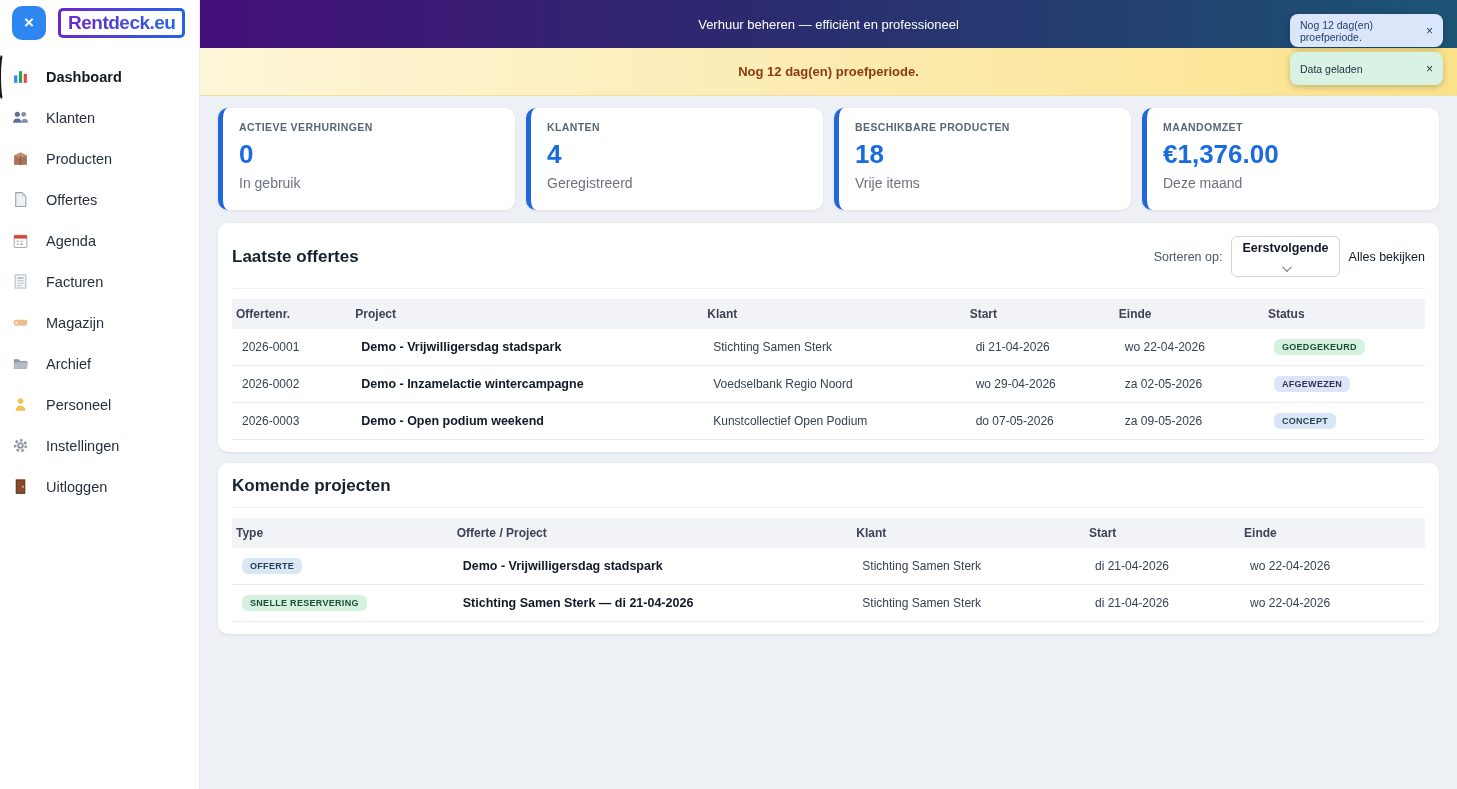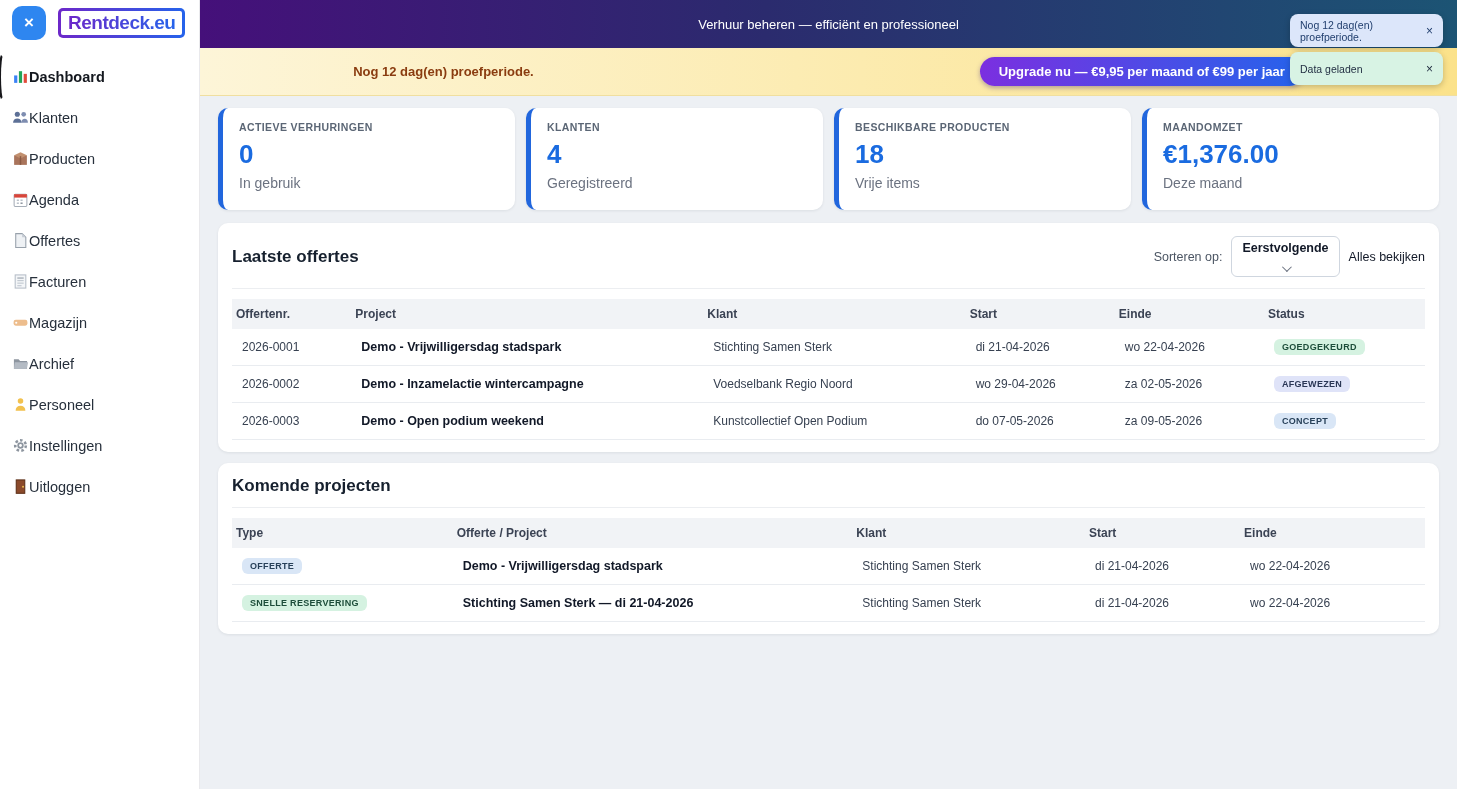--- a/index.html
+++ b/index.html
@@ -10,21 +10,21 @@
   .sidebar { width:200px; min-width:200px; background:#fff; border-right:1px solid #e9e9ec; position:relative; z-index:3; }
   .sidebar-top { display:flex; align-items:center; gap:12px; padding:6px 10px 10px 12px; }
   .close-btn { width:34px; height:34px; background:#2e86f0; border:none; border-radius:10px; color:#fff; font-size:17px; font-weight:700; display:flex; align-items:center; justify-content:center; cursor:pointer; }
   .logo-box { padding:3px; background:linear-gradient(90deg,#6d28c9,#2563eb); border-radius:5px; }
   .logo-inner { background:#fff; border-radius:2px; padding:1px 7px; font-size:19px; font-weight:800; letter-spacing:-0.5px; color:#4b2e9e; white-space:nowrap; }
   @supports (-webkit-background-clip:text) {
     .logo-inner { background:linear-gradient(90deg,#fff,#fff) padding-box; }
     .logo-inner span { background:linear-gradient(90deg,#6d28c9,#2563eb); -webkit-background-clip:text; background-clip:text; -webkit-text-fill-color:transparent; }
   }
   .nav { padding-top:6px; }
-  .nav-item { display:flex; align-items:center; gap:0; padding:12px 12px; font-size:14.5px; color:#27303c; position:relative; cursor:pointer; }
+  .nav-item { display:flex; align-items:center; gap:17px; padding:12px 12px; font-size:14.5px; color:#27303c; position:relative; cursor:pointer; }
   .nav-item.active { font-weight:700; color:#14181f; }
   .active-arc { position:absolute; left:-2px; top:-4px; width:11px; height:50px; border:3px solid transparent; border-left-color:#17171b; border-radius:50%; pointer-events:none; }
   .nav-icon { width:17px; height:17px; flex:0 0 17px; display:inline-flex; }
 
   
   .main { flex:1; display:flex; flex-direction:column; background:#edf0f4; position:relative; }
   .topbar { height:48px; min-height:48px; background:linear-gradient(90deg,#45107a 0%,#2b2b6e 45%,#1c5474 100%); color:#fff; display:flex; align-items:center; padding:12px 18px; font-size:13px;justify-content:center; }
   .trial-banner { height:48px; min-height:48px; background:linear-gradient(90deg,#fdf5d8,#fbe28a); display:flex; align-items:center; justify-content:center; gap:446px; border-bottom:1px solid #f0dfa0; }
   .banner-text { color:#8a3c10; font-weight:700; font-size:13px; white-space:nowrap; }
   .upgrade-btn { background:linear-gradient(90deg,#7b2fe0,#2563eb); color:#fff; border:none; border-radius:999px; padding:7px 19px; font-size:13px; font-weight:700; cursor:pointer; white-space:nowrap; box-shadow:0 2px 5px rgba(40,20,120,.35); }
@@ -106,44 +106,44 @@
             <polygon points="2,5 8,2 14,5 8,8" fill="#c2906f"></polygon>
             <rect x="7.3" y="5.8" width="1.4" height="8.2" fill="#8a5a43"></rect>
           </svg>
       </span>
       <span>Producten</span>
     </div>
 
     <div class="nav-item">
       <span class="nav-icon">
         <svg viewBox="0 0 16 16">
+            <path d="M3.5 1.5h6l3.5 3.5v9.5h-9.5z" fill="#eef1f4" stroke="#98a1ab" stroke-width="1"></path>
+            <path d="M9.5 1.5v3.5H13z" fill="#c6ccd4"></path>
+          </svg>
+      </span>
+      <span>Offertes</span>
+    </div>
+
+    <div class="nav-item">
+      <span class="nav-icon">
+        <svg viewBox="0 0 16 16">
             <rect x="2" y="3" width="12" height="11.5" rx="1" fill="#fff" stroke="#a7aeb8" stroke-width="1"></rect>
             <rect x="2" y="3" width="12" height="3.2" fill="#d8453a"></rect>
             <rect x="4.5" y="8" width="2" height="1.4" fill="#b9c0c9"></rect>
             <rect x="8" y="8" width="2" height="1.4" fill="#b9c0c9"></rect>
             <rect x="4.5" y="10.8" width="2" height="1.4" fill="#b9c0c9"></rect>
             <rect x="8" y="10.8" width="2" height="1.4" fill="#8d959f"></rect>
           </svg>
       </span>
       <span>Agenda</span>
     </div>
 
     <div class="nav-item">
       <span class="nav-icon">
         <svg viewBox="0 0 16 16">
-            <path d="M3.5 1.5h6l3.5 3.5v9.5h-9.5z" fill="#eef1f4" stroke="#98a1ab" stroke-width="1"></path>
-            <path d="M9.5 1.5v3.5H13z" fill="#c6ccd4"></path>
-          </svg>
-      </span>
-      <span>Offertes</span>
-    </div>
-
-    <div class="nav-item">
-      <span class="nav-icon">
-        <svg viewBox="0 0 16 16">
             <rect x="3" y="1.8" width="10" height="12.4" fill="#f4f6f8" stroke="#b6bec8" stroke-width="1"></rect>
             <rect x="5" y="4.2" width="6" height="1.1" fill="#9aa3ad"></rect>
             <rect x="5" y="6.6" width="6" height="1.1" fill="#c3cad2"></rect>
             <rect x="5" y="9" width="6" height="1.1" fill="#c3cad2"></rect>
             <rect x="5" y="11.4" width="4" height="1.1" fill="#c3cad2"></rect>
           </svg>
       </span>
       <span>Facturen</span>
     </div>
 
@@ -201,21 +201,20 @@
 </aside>
 
 <div class="main">
 
   <div class="topbar">
     <span>Verhuur beheren — efficiënt en professioneel</span>
   </div>
 
   <div class="trial-banner">
     <span class="banner-text">Nog 12 dag(en) proefperiode.</span>
-    <button class="upgrade-btn">Upgrade nu — €9,95 per maand of €99 per jaar</button>
   </div>
 
   <div class="content">
 
     <div class="stats-row">
       <div class="stat-card">
         <div class="stat-label">ACTIEVE VERHURINGEN</div>
         <div class="stat-value">0</div>
         <div class="stat-sub">In gebruik</div>
       </div>

